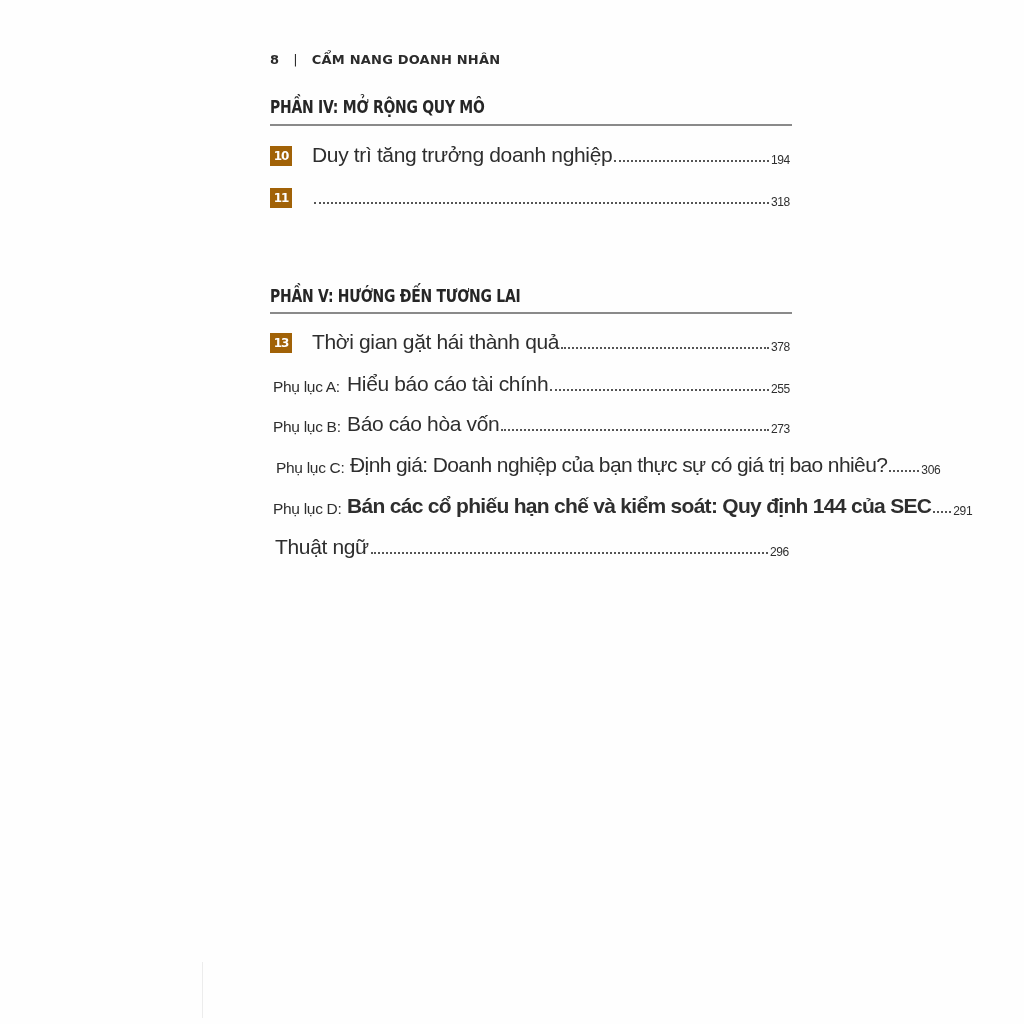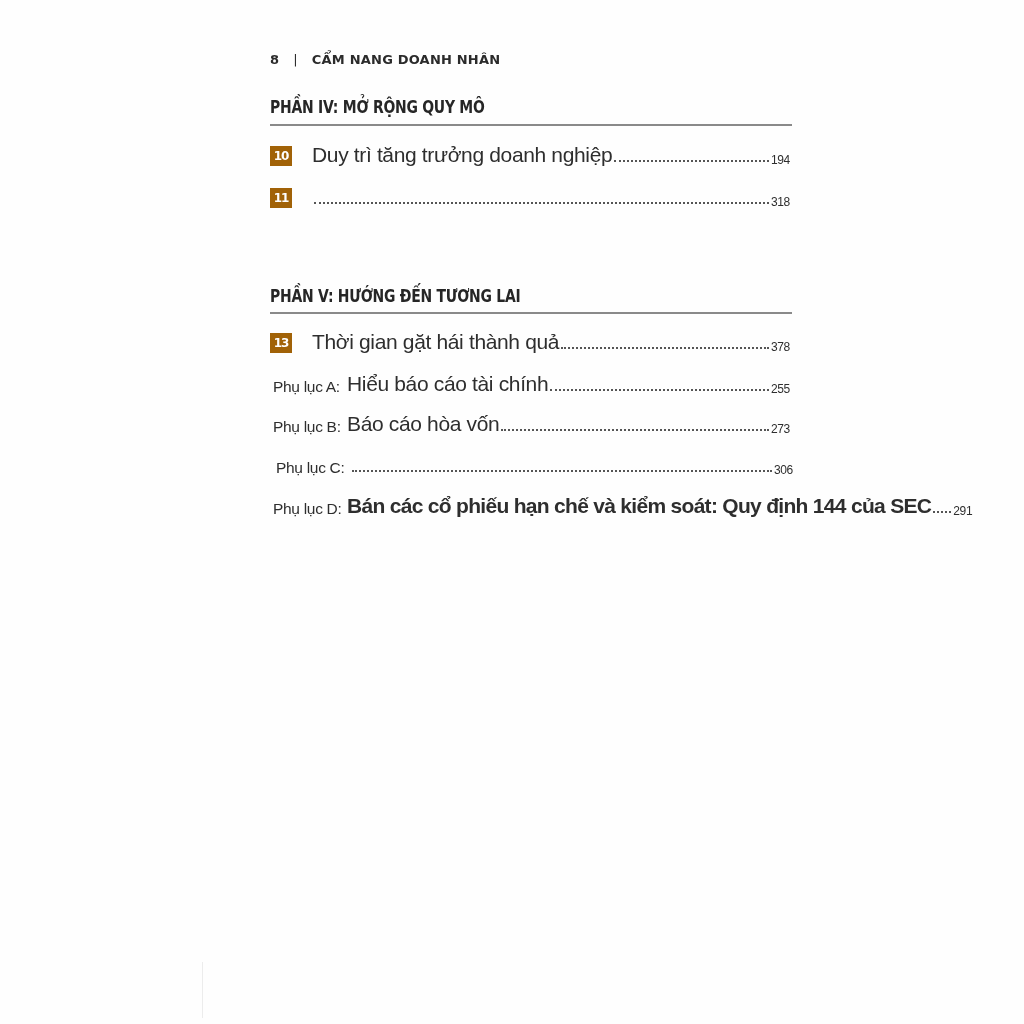--- a/index.html
+++ b/index.html
@@ -184,29 +184,37 @@
       <span class="appx-label">Phụ lục B:</span>
       <span class="title-text">Báo cáo hòa vốn</span>
       <span class="leader"></span>
       <span class="pagenum">273</span>
     </div>
   </div>
 
   <div class="toc-row" style="top:453px; left:276px; width:517px;">
     <div class="inner">
       <span class="appx-label">Phụ lục C:</span>
+      <span class="title-text" style="letter-spacing:-0.6px;">Định giá: Doanh nghiệp của bạn thực sự có giá trị bao nhiêu?</span>
       <span class="leader" style="min-width:30px;"></span>
       <span class="pagenum">306</span>
     </div>
   </div>
 
   <div class="toc-row" style="top:494px; left:273px; width:517px;">
     <div class="inner">
       <span class="appx-label">Phụ lục D:</span>
       <span class="title-text" style="letter-spacing:-0.7px;font-weight:bold;">Bán các cổ phiếu hạn chế và kiểm soát: Quy định 144 của SEC</span>
       <span class="leader" style="min-width:18px;"></span>
       <span class="pagenum">291</span>
     </div>
   </div>
 
+  <div class="toc-row" style="top:535px; left:275px; width:514px;">
+    <div class="inner">
+      <span class="title-text">Thuật ngữ</span>
+      <span class="leader"></span>
+      <span class="pagenum">296</span>
+    </div>
+  </div>
 
   <div class="bleed"></div>
 </div>
 
 </body></html>

